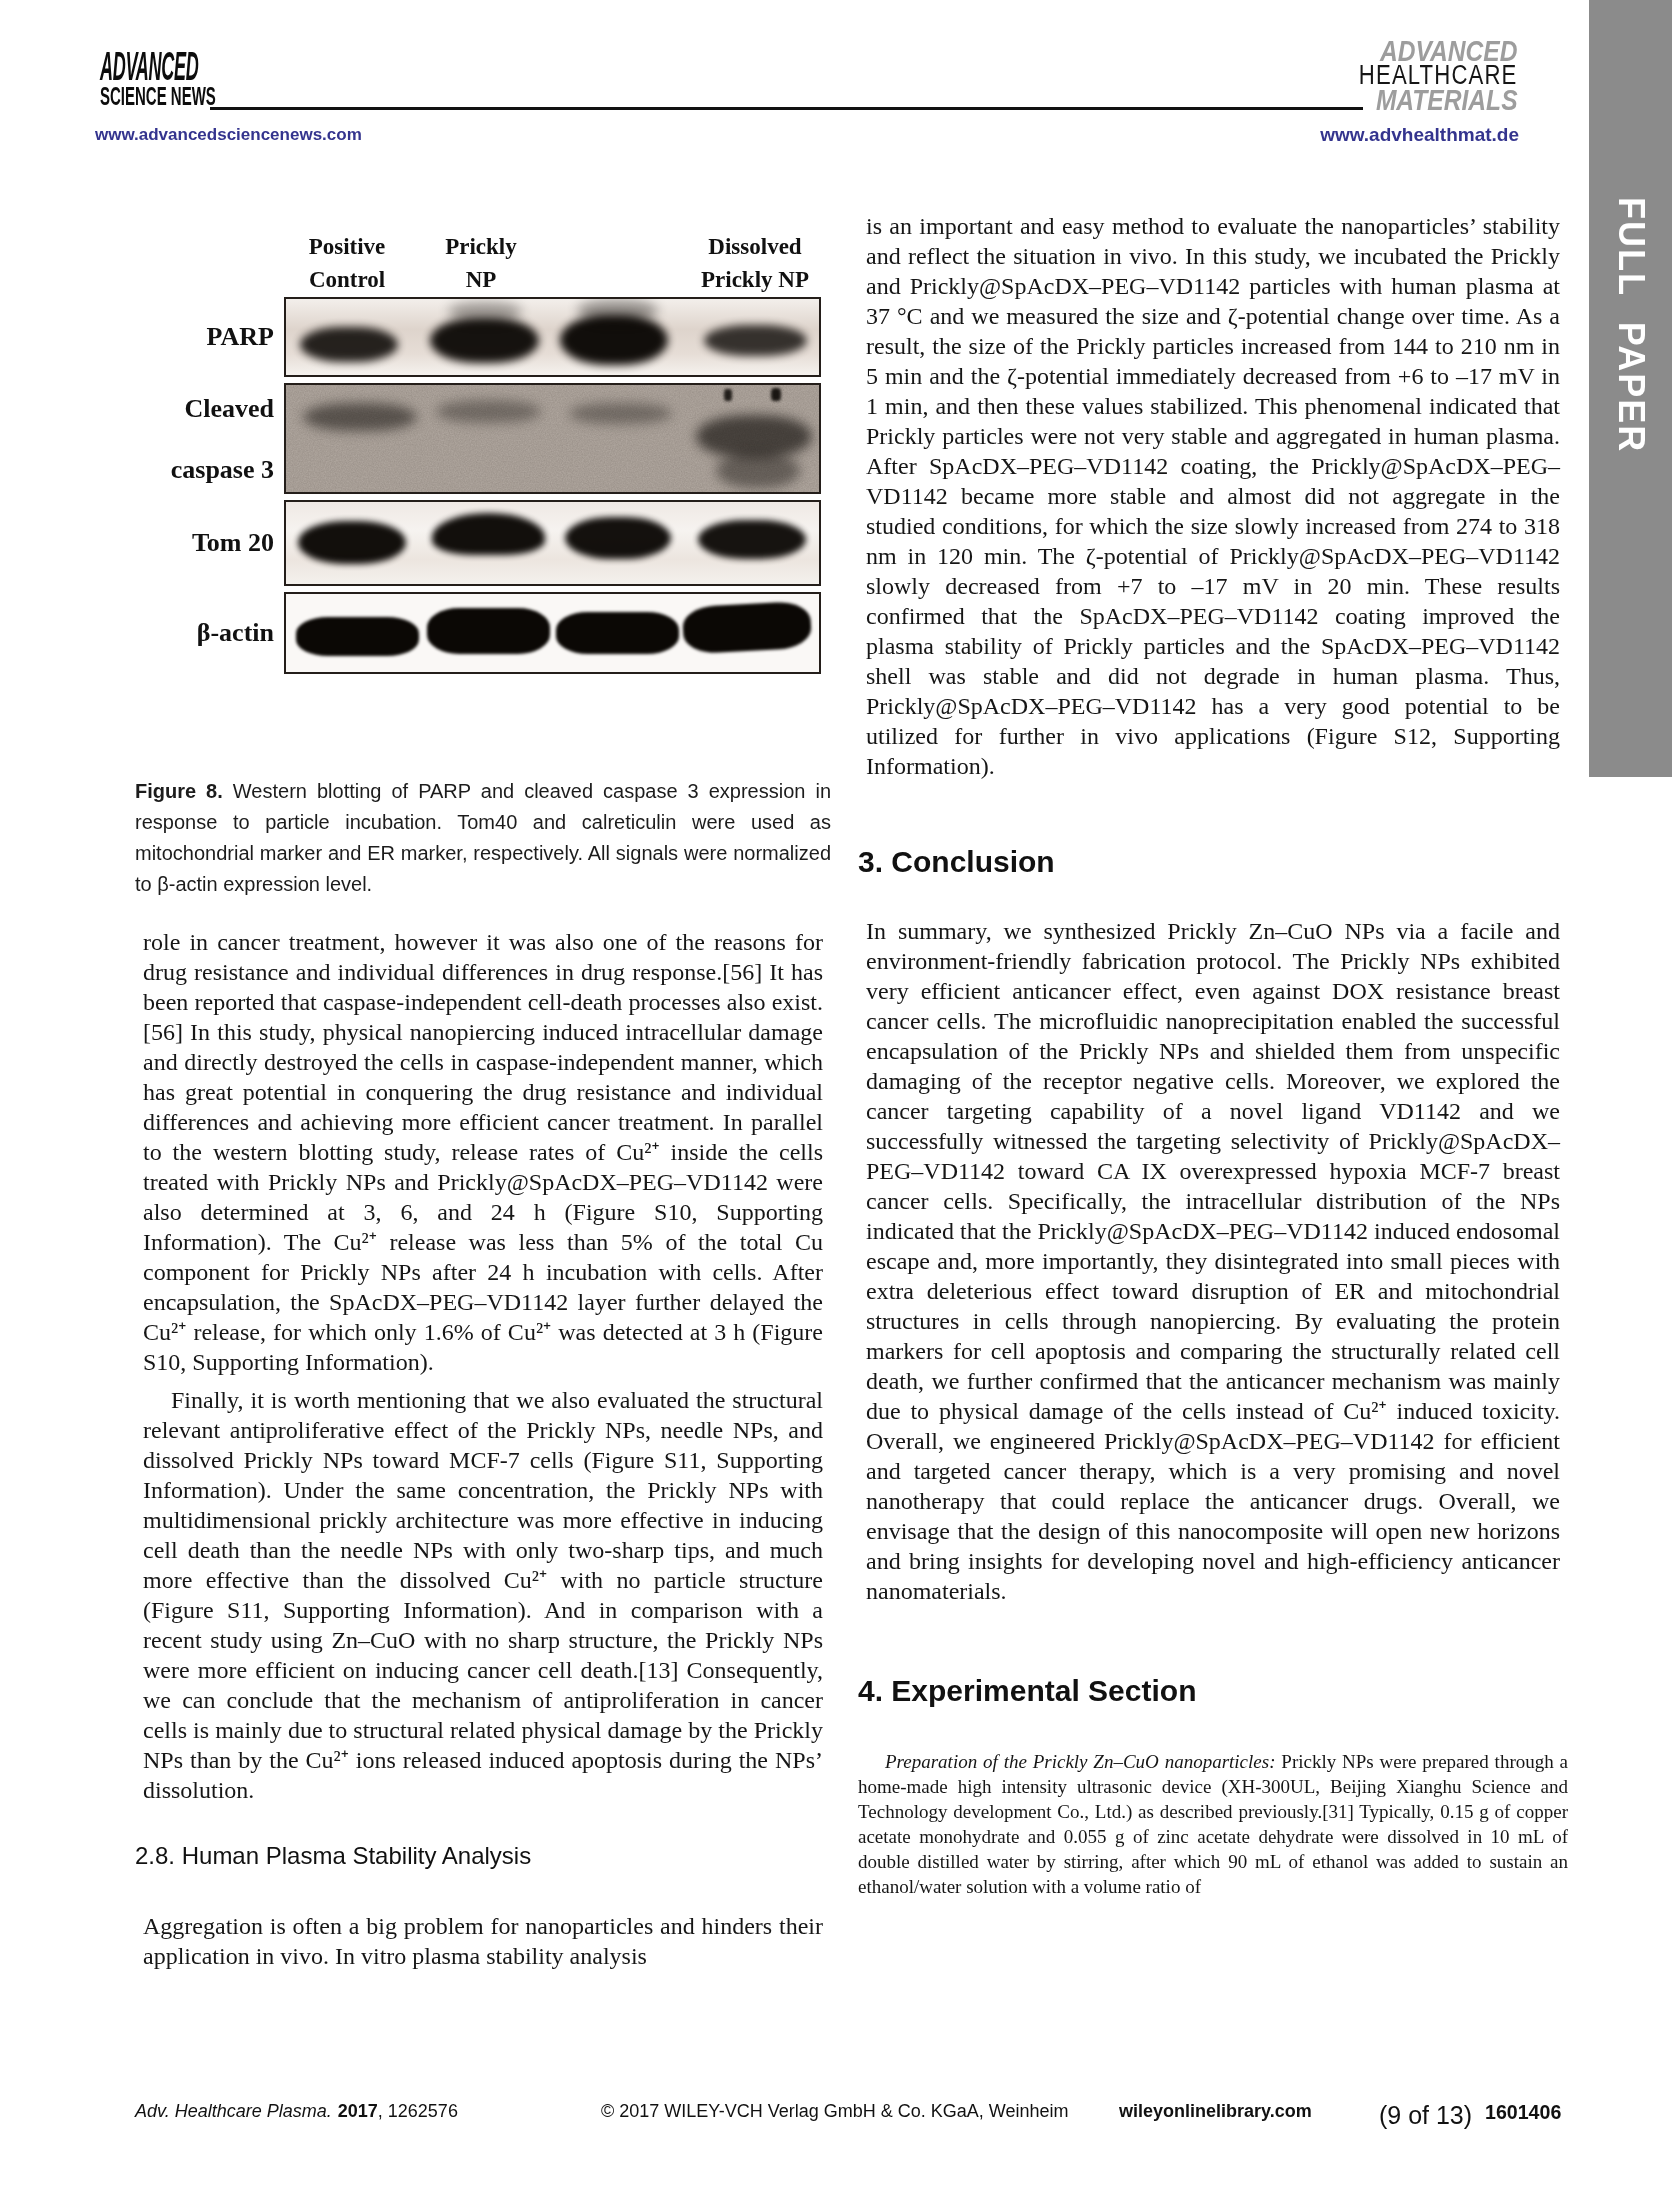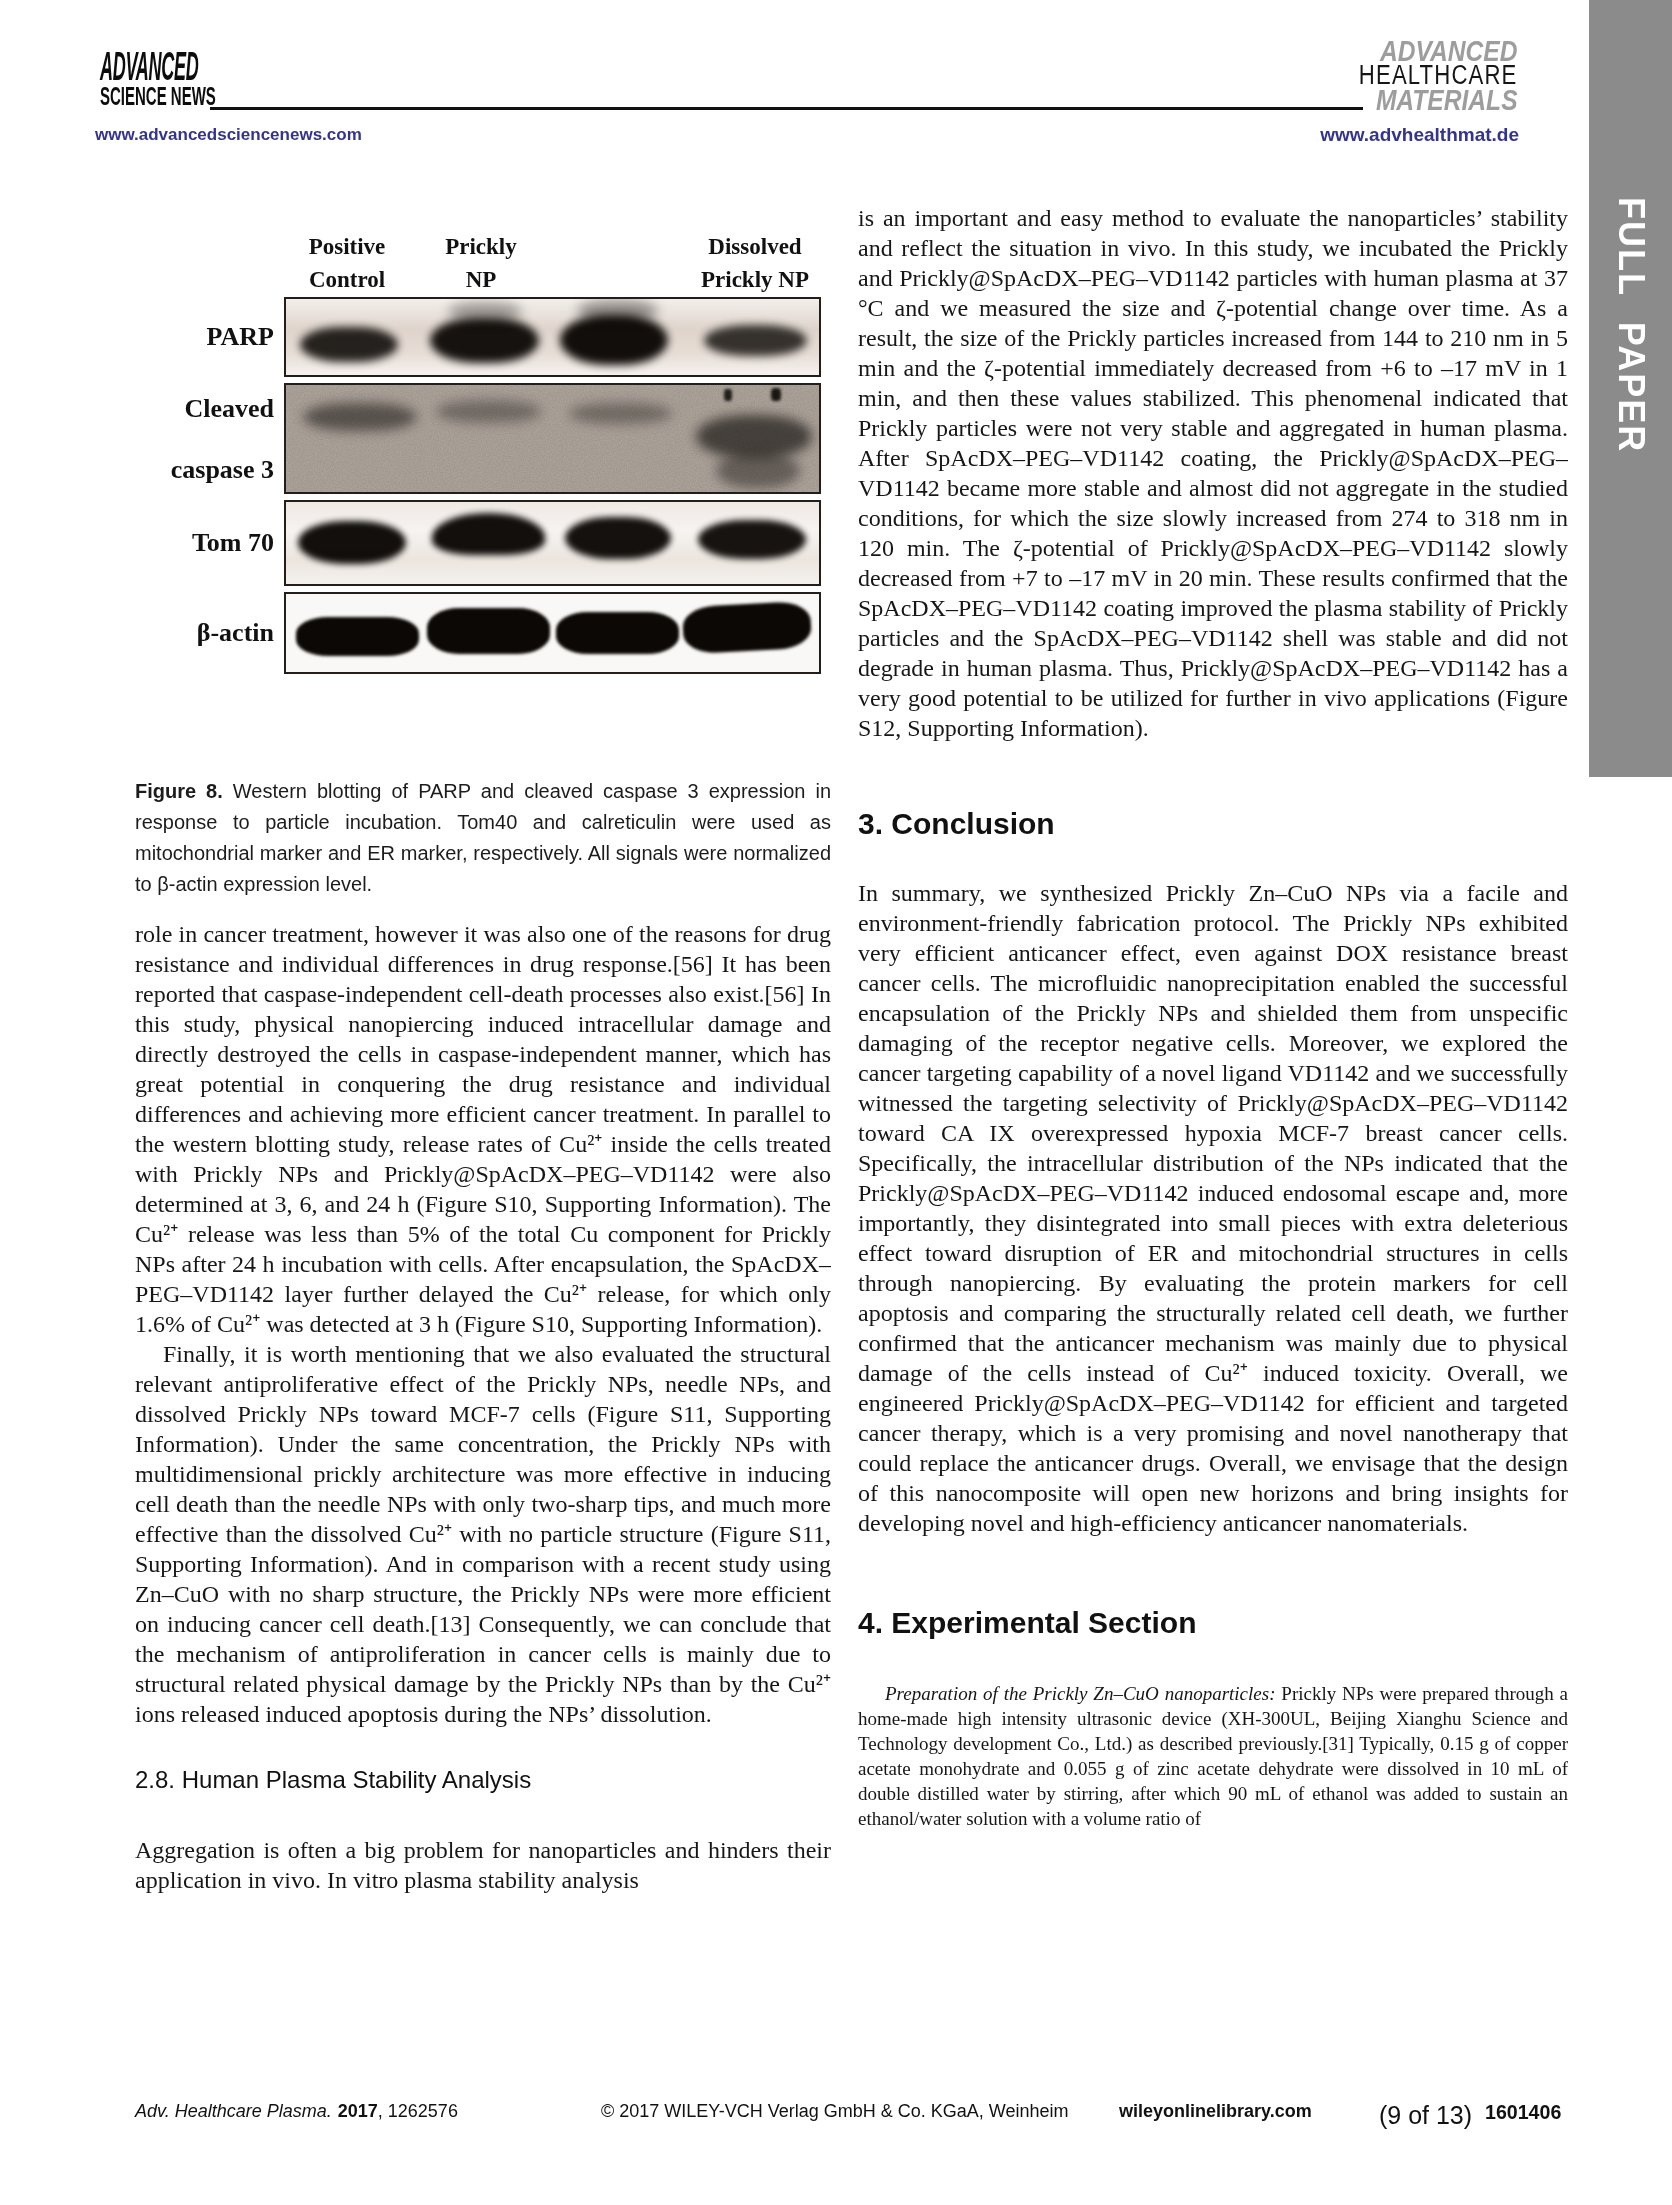--- a/index.html
+++ b/index.html
@@ -56,21 +56,21 @@
 
   .fig8-caption{position:absolute;left:135px;top:776px;width:696px;margin:0;
         font-family:"Liberation Sans",sans-serif;font-size:20px;line-height:31px;
         text-align:justify;color:#1c1c1c;}
   .cap-label{font-weight:700;}
 
   
   .col{position:absolute;overflow:hidden;text-align:justify;}
   .col-left{left:135px;top:919px;width:696px;height:1146px;}
   .col-right{left:858px;top:203px;width:710px;height:1867px;}
-  .body-p{margin:0;font-size:24px;line-height:30px;}
+  .body-p{margin:8px;font-size:24px;line-height:30px;}
   .body-p.indent{text-indent:28px;}
   .subheading{margin:37px 0 41px 0;font-family:"Liberation Sans",sans-serif;
         font-weight:400;font-size:24px;color:#111;text-align:left;}
   .heading{margin:64px 0 37px 0;font-family:"Liberation Sans",sans-serif;
         font-weight:700;font-size:30px;color:#111;text-align:left;}
   .heading.exp{margin-top:68px;margin-bottom:41px;}
   .exp-p{margin:0;font-size:19px;line-height:25px;text-indent:27px;}
   .exp-lead{font-style:italic;}
 
   
@@ -155,21 +155,21 @@
         <i class="bd soft" style="left:283px;top:17.6px;width:103px;height:21.6px;opacity:.34"></i>
         <i class="bd soft" style="left:410px;top:30px;width:116px;height:43px;opacity:.62"></i>
         <i class="bd soft" style="left:430px;top:68px;width:84px;height:35px;opacity:.42"></i>
         <i class="bd sharp" style="left:438px;top:4px;width:8px;height:11.5px;opacity:.85"></i>
         <i class="bd sharp" style="left:485px;top:2.7px;width:9.5px;height:13px;opacity:.9"></i>
       </div>
     </div>
 
     <div class="blot-row">
       <div class="blot-label">
-        <div>Tom 70</div>
+        <div>Tom 20</div>
       </div>
       <div class="blot-box box-tom" style="height:82px">
         <i class="bd" style="left:12px;top:19px;width:108px;height:43px;opacity:.97;filter:blur(3.4px)"></i>
         <i class="bd" style="left:146px;top:10.8px;width:113px;height:42px;opacity:.97;filter:blur(3.4px);border-radius:60% 60% 45% 45%/70% 70% 40% 40%"></i>
         <i class="bd" style="left:279px;top:15px;width:106px;height:42px;opacity:.96;filter:blur(3.4px)"></i>
         <i class="bd" style="left:412px;top:17.6px;width:108px;height:39px;opacity:.95;filter:blur(3.4px)"></i>
       </div>
     </div>
 
 

